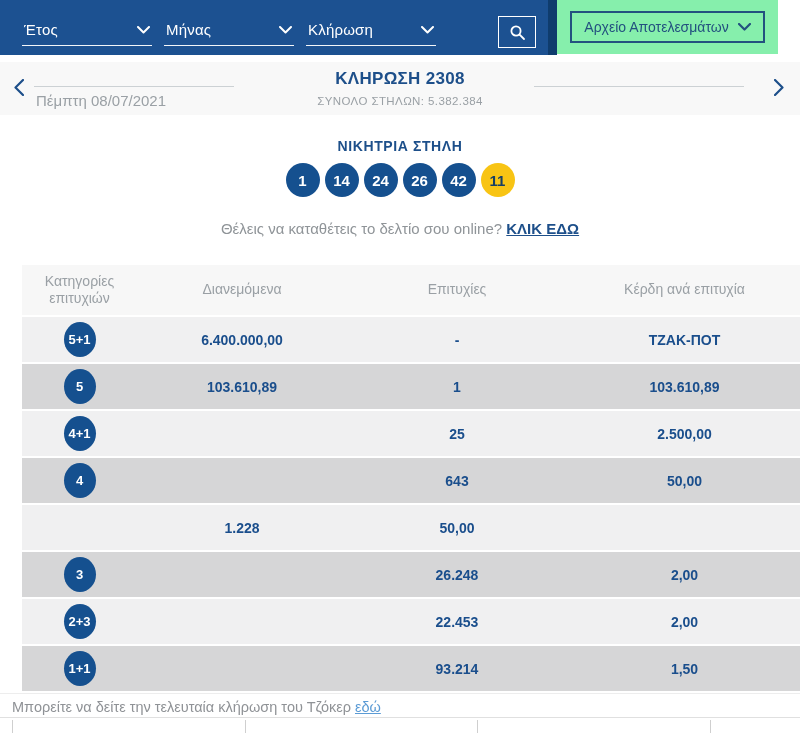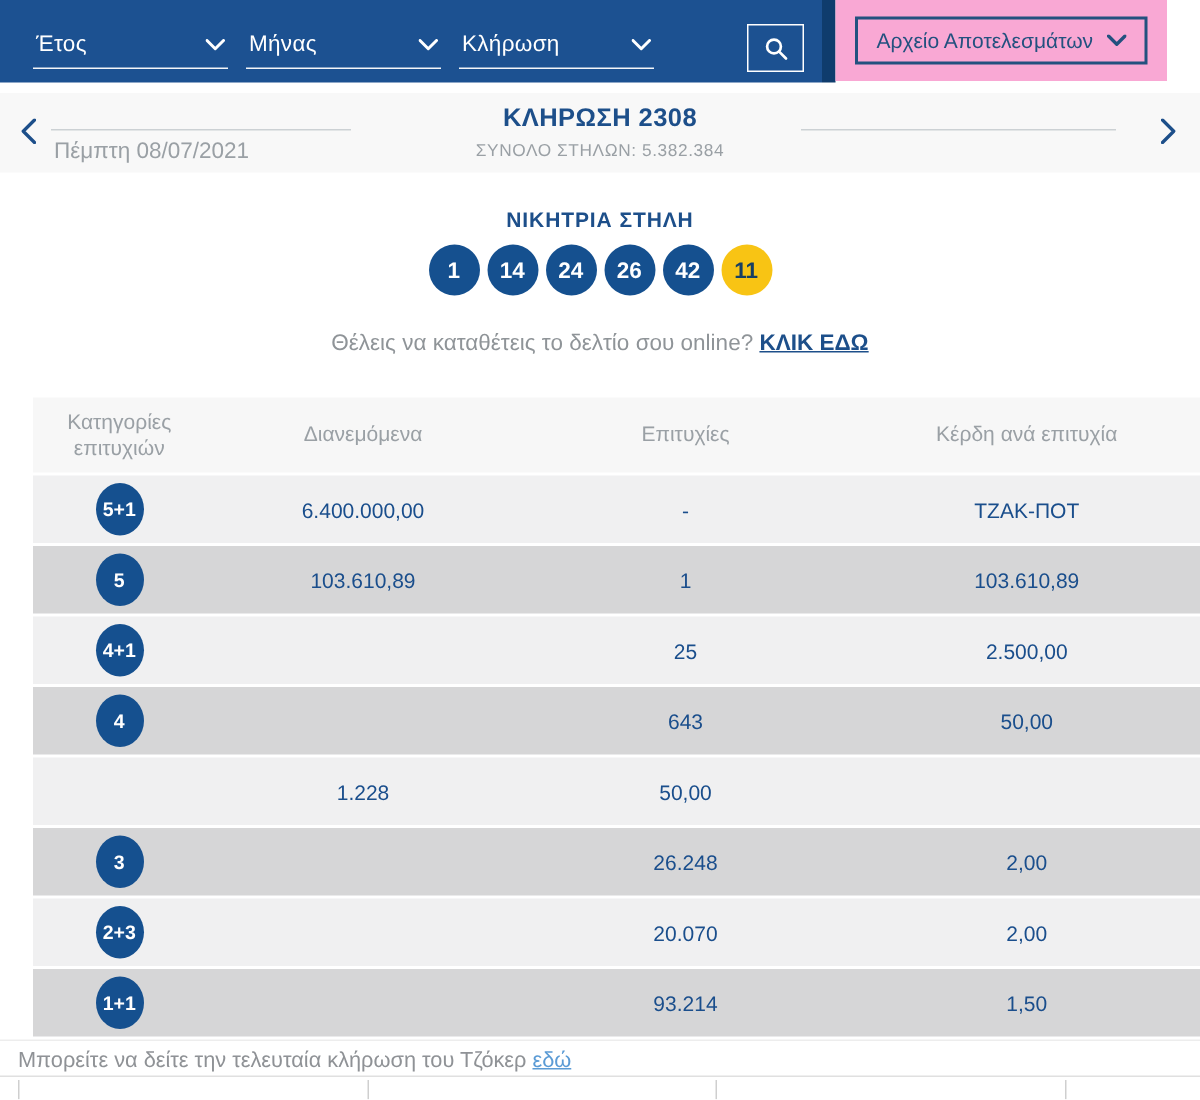--- a/index.html
+++ b/index.html
@@ -13,21 +13,21 @@
   .dd-inner{display:flex;justify-content:space-between;align-items:center;
     padding:0 2px 7px 2px;border-bottom:1px solid rgba(255,255,255,.95);margin-top:16px;}
   .dd-label{font-size:15px;letter-spacing:.2px;}
   .dd1{left:22px;} .dd2{left:164px;} .dd3{left:306px;}
   .search-btn{position:absolute;left:498px;top:16px;width:38px;height:32px;
     border:1px solid #fff;background:transparent;display:flex;align-items:center;
     justify-content:center;cursor:pointer;box-sizing:border-box;}
   .bar-gap{position:absolute;left:548px;top:0;width:9px;height:55px;background:#0f3c6d;}
   
   .yellow-zone{position:absolute;left:557px;top:0;width:221px;height:54px;
-    background:#f9a8d4;display:flex;align-items:center;justify-content:center;}
+    background:#86efac;display:flex;align-items:center;justify-content:center;}
   .archive-btn{display:flex;align-items:center;gap:9px;background:transparent;
     border:2px solid #23517f;color:#23517f;font-size:14px;padding:6px 12px;
     cursor:pointer;font-family:inherit;white-space:nowrap;}
   
   .band{position:absolute;left:0;top:62px;width:800px;height:53px;background:#f8f8f8;}
   .chev-btn{position:absolute;top:13px;background:none;border:none;padding:4px;cursor:pointer;}
   .chev-prev{left:10px;} .chev-next{right:12px;}
   .band-line{position:absolute;top:24px;height:1px;background:#ccd1d4;}
   .line-left{left:34px;width:200px;} .line-right{left:534px;width:210px;}
   .band-date{position:absolute;left:36px;top:30px;font-size:15px;color:#9aa0a5;}
@@ -48,21 +48,21 @@
     font-size:15px;color:#8f9498;}
   .online a{color:#1d4f8a;font-weight:bold;text-decoration:underline;cursor:pointer;}
   
   .rtable{position:absolute;left:10px;top:265px;width:780px;padding-left:12px;}
   .trow{display:grid;grid-template-columns:115px 210px 220px 235px;align-items:center;}
   .thead{height:50px;background:#f7f7f7;color:#9aa0a5;font-size:14px;}
   .thead .hc{text-align:center;line-height:1.25;}
   .thead .hc0{width:84px;margin:0 auto;}
   .drow{height:45px;margin-top:2px;}
   .drow.light{background:#f0f0f1;} .drow.dark{background:#d6d6d7;}
-  .cell{text-align:center;font-size:14px;font-weight:normal;color:#1a4e8c;}
+  .cell{text-align:center;font-size:14px;font-weight:bold;color:#1a4e8c;}
   .badge-cell{display:flex;justify-content:center;}
   .badge{min-width:32px;height:35px;padding:0 2px;border-radius:50%;background:#15508f;
     color:#fff;font-size:13px;font-weight:bold;display:flex;align-items:center;
     justify-content:center;box-sizing:border-box;}
   
   .table-end-line{position:absolute;left:0;top:693px;width:800px;height:1px;background:#ededed;}
   .foot-text{position:absolute;left:12px;top:699px;font-size:14.5px;color:#8f9296;}
   .foot-text a{color:#5b9bd5;text-decoration:underline;cursor:pointer;}
   .foot-rule{position:absolute;left:0;top:717px;width:800px;height:1px;background:#e0e0e0;}
   .foot-div{position:absolute;top:720px;width:1px;height:13px;background:#cfcfcf;}
@@ -215,21 +215,21 @@
         </div>
       <div class="cell"></div>
       <div class="cell">26.248</div>
       <div class="cell">2,00</div>
     </div>
     <div class="trow drow light">
       <div class="badge-cell">
           <span class="badge">2+3</span>
         </div>
       <div class="cell"></div>
-      <div class="cell">20.070</div>
+      <div class="cell">22.453</div>
       <div class="cell">2,00</div>
     </div>
     <div class="trow drow dark">
       <div class="badge-cell">
           <span class="badge">1+1</span>
         </div>
       <div class="cell"></div>
       <div class="cell">93.214</div>
       <div class="cell">1,50</div>
     </div>

